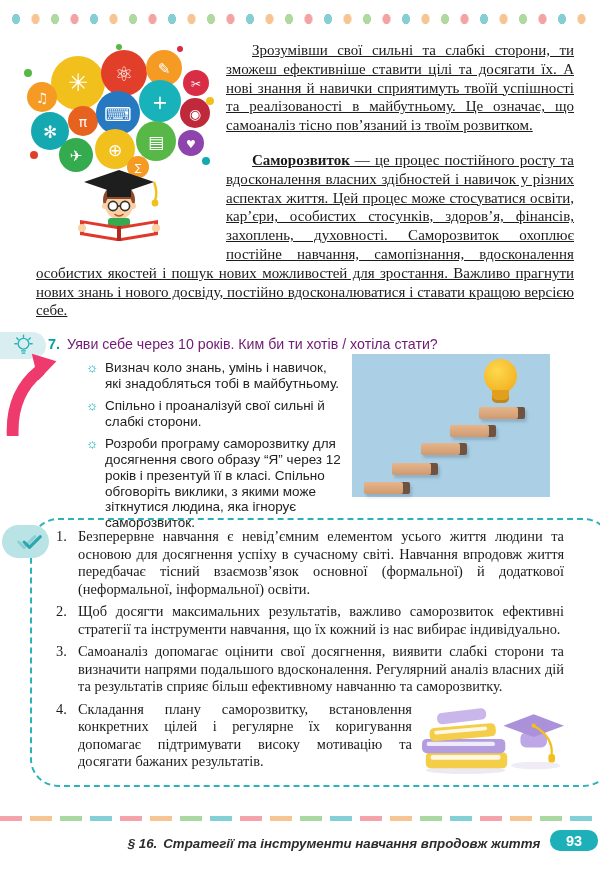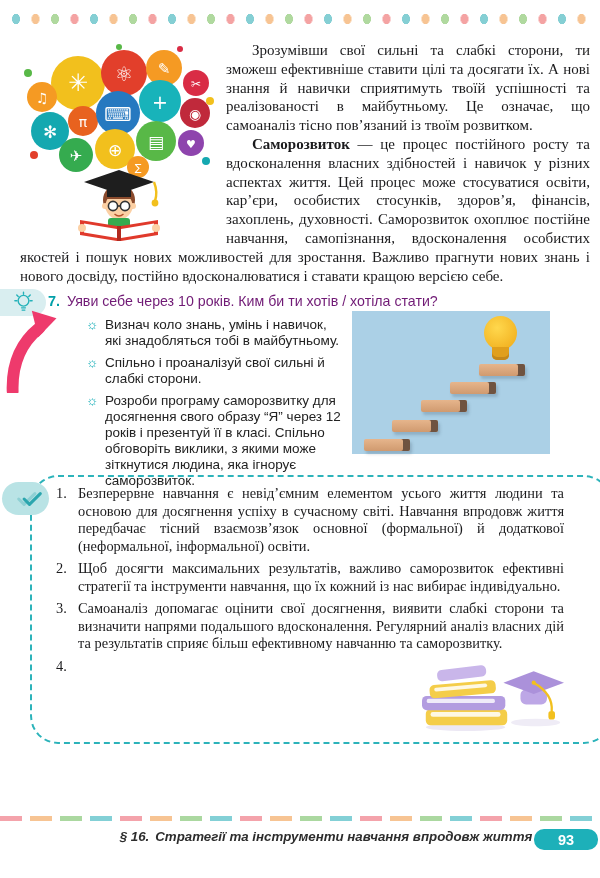--- a/index.html
+++ b/index.html
@@ -14,21 +14,21 @@
       radial-gradient(4px 5.5px at 10px 6px, #b0d99f 97%, transparent),
       radial-gradient(4px 5.5px at 10px 6px, #f4a3a3 97%, transparent);
     background-size:78px 12px,78px 12px,78px 12px,78px 12px;
     background-position:0 0,19.5px 0,39px 0,58.5px 0;
     background-repeat:repeat-x;}
 
   
   .intro{margin:16px 10px 0 20px;font:15px/18.8px "Liberation Serif",serif;
          text-align:justify;color:#1b1b1d;}
   .cloud-illus{float:left;width:198px;height:198px;margin:2px 8px 4px 0;}
-  .intro p{margin:0;text-indent:26px;}
+  .intro p{margin:16px;text-indent:26px;text-decoration:underline;}
 
   
   .task{position:relative;margin-top:8px;height:176px;}
   .bulb-pill{position:absolute;left:0;top:-4px;width:46px;height:27px;background:#d9eef0;
              border-radius:0 14px 14px 0;display:flex;align-items:center;justify-content:center;}
   .task-head{padding-left:48px;display:flex;align-items:baseline;}
   .task-num{color:#009fa8;font-weight:bold;font-size:14.5px;margin-right:7px;}
   .task-q{font-size:14.2px;color:#701a75;}
   .arrow-illus{position:absolute;left:3px;top:16px;width:54px;height:84px;}
   .bullets{margin:8px 0 0 86px;width:258px;display:flex;flex-direction:column;gap:6px;}
@@ -58,25 +58,25 @@
   .sum-num{}
   .books-illus{float:right;width:142px;height:74px;margin:0 0 2px 10px;}
 
   
   .dashes-row{position:absolute;left:0;right:0;top:816px;height:5px;
     background:repeating-linear-gradient(90deg,
       #f4a3ab 0 22px, transparent 22px 30px,
       #f7c493 30px 52px, transparent 52px 60px,
       #abd8a0 60px 82px, transparent 82px 90px,
       #83d0d6 90px 112px, transparent 112px 120px);}
-  .footer{position:absolute;left:0;right:0;top:829px;height:22px;display:flex;align-items:flex-start;}
+  .footer{position:absolute;left:0;right:0;top:829px;height:22px;display:flex;align-items:flex-end;}
   .footer-text{flex:1;text-align:center;padding-left:118px;font-style:italic;font-weight:bold;
                font-size:13.3px;color:#2d2d2d;}
   .footer-text .sect{margin-right:6px;}
-  .page-badge{width:64px;height:21px;background:#1db0b9;color:#fff;border-radius:10px;
+  .page-badge{width:48px;height:21px;background:#1db0b9;color:#fff;border-radius:10px;
               display:flex;align-items:center;justify-content:center;
               font-weight:bold;font-size:14.5px;margin-right:2px;font-style:normal;}
 </style>
 </head>
 <body>
 
 <div class="page">
 
   <div class="dots-row"></div>
 
@@ -231,21 +231,21 @@
             </g>
             <g transform="rotate(-7 42 17)">
               <rect x="16" y="10" width="52" height="12" rx="5" fill="#c9b6ea"></rect>
             </g>
             <rect x="104" y="33" width="28" height="16" rx="6" fill="#bda7e6"></rect>
             <polygon points="118,14 150,26 118,38 86,26" fill="#ab91da"></polygon>
             <circle cx="118" cy="26" r="2.2" fill="#f2c01d"></circle>
             <path d="M118 26 C 132 34 138 44 137 56" stroke="#f2c01d" stroke-width="2.4" fill="none"></path>
             <rect x="133.5" y="56" width="7" height="9" rx="3" fill="#f2c01d"></rect>
           </svg>
-        </span>
+        </span><span>Складання плану саморозвитку, встановлення конкретних цілей і регулярне їх коригування допомагає підтримувати високу мотивацію та досягати бажаних результатів.</span>
       </div>
     </div>
   </div>
 
   <div class="dashes-row"></div>
 
   <div class="footer">
     <div class="footer-text">
       <span class="sect">§ 16.</span><span>Стратегії та інструменти навчання впродовж життя</span>
     </div>

